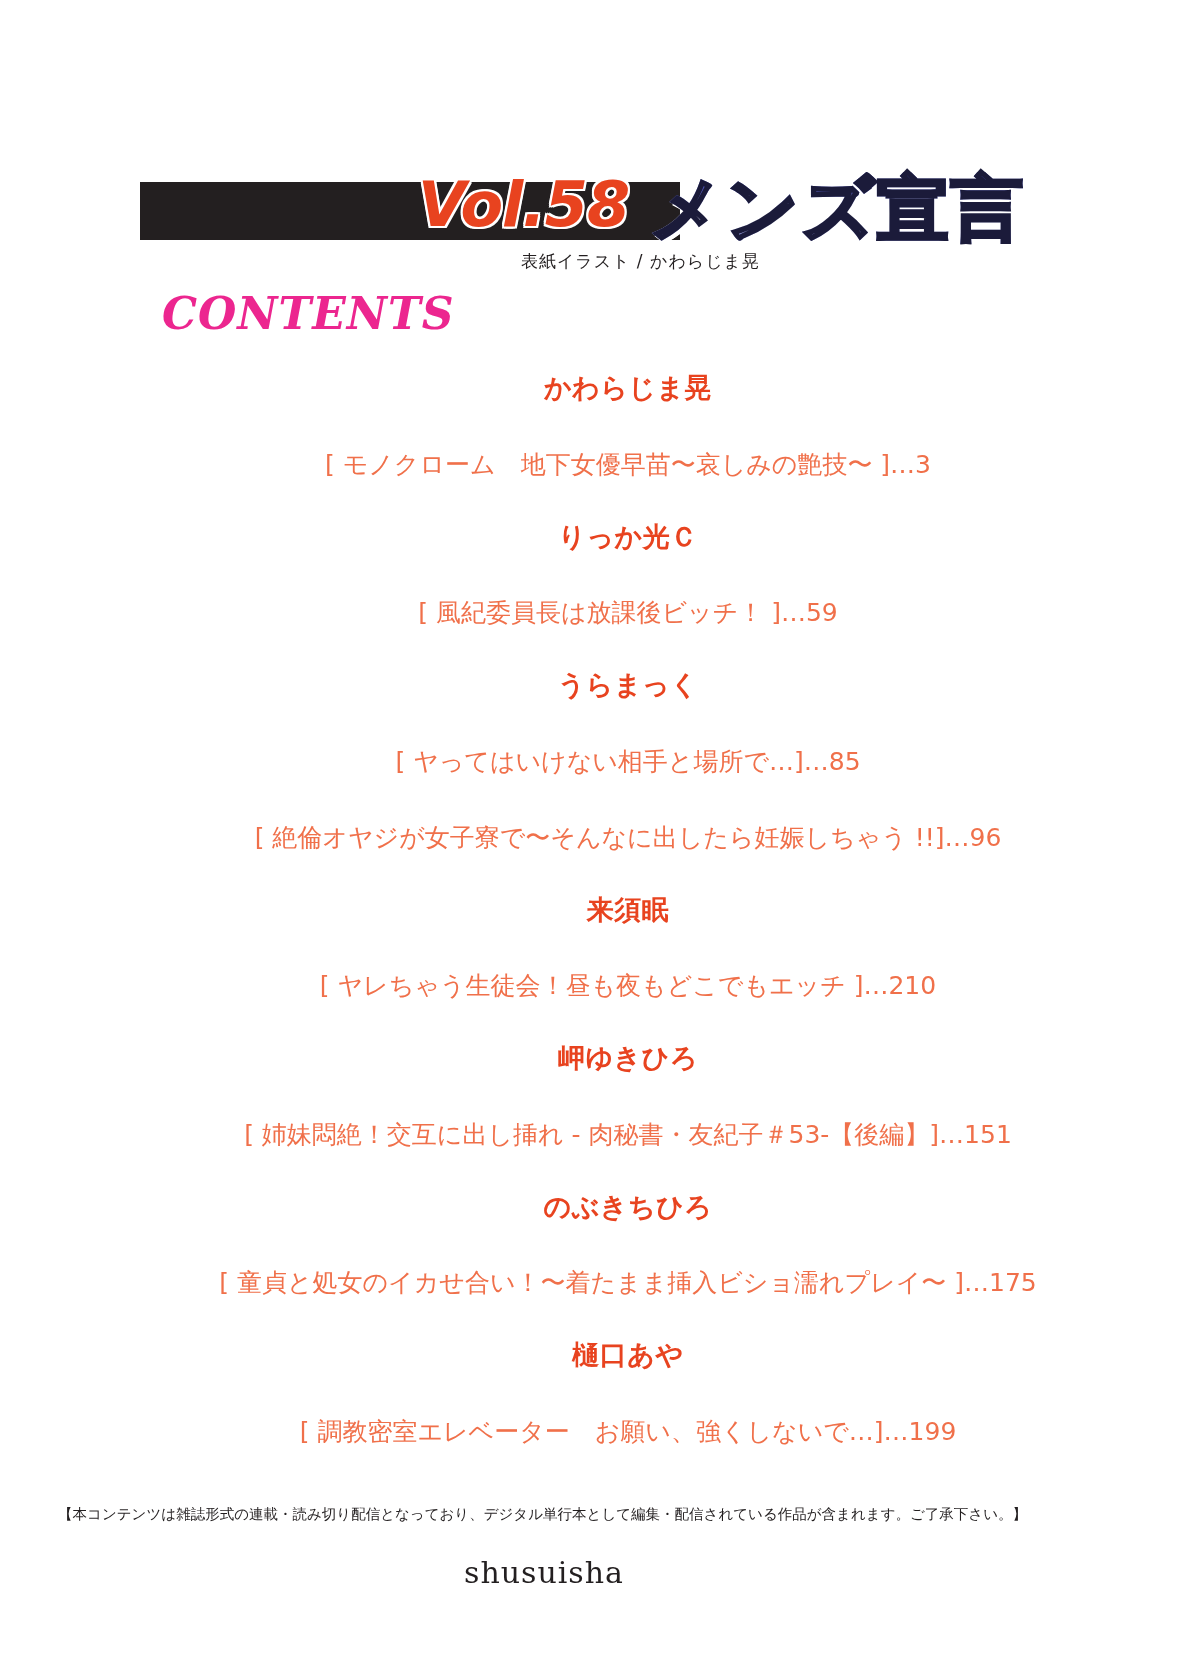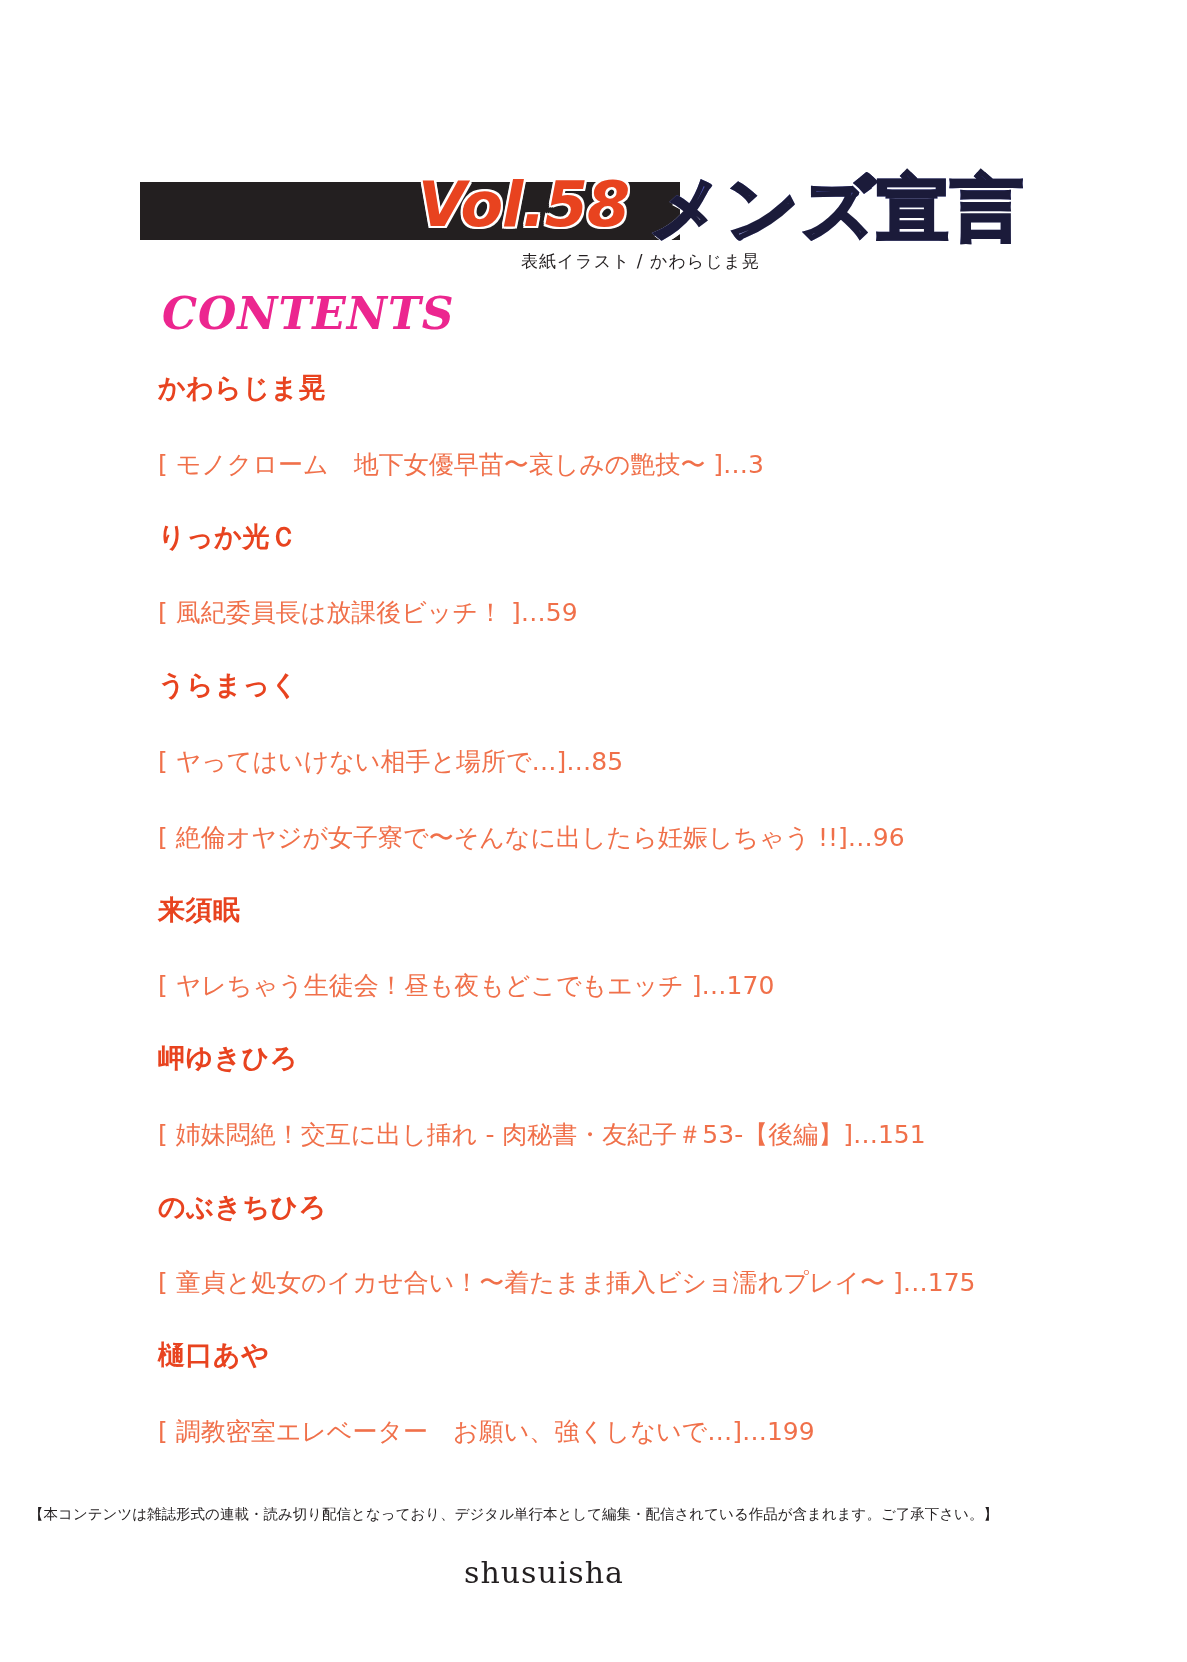--- a/index.html
+++ b/index.html
@@ -89,20 +89,21 @@
     letter-spacing: 1px;
     color: #ec268f;
   }
 
   
   .entries {
     position: absolute;
     left: 158px;
     top: 368px;
     width: 940px;
+    text-align: center;
   }
   .entry {
     margin-bottom: 32px;
   }
   .entry-author {
     font-size: 27px;
     font-weight: bold;
     color: #e8431f;
     letter-spacing: 0.5px;
     line-height: 1.5;
@@ -115,21 +116,21 @@
     white-space: nowrap;
     margin-top: 36px;
   }
 
   
   .footer-note {
     position: absolute;
     left: 0;
     top: 1505px;
     width: 1027px;
-    text-align: center;
+    text-align: right;
     font-size: 14.5px;
     color: #231f20;
     letter-spacing: 0px;
   }
   .publisher {
     position: absolute;
     left: 0;
     top: 1555px;
     width: 1088px;
     text-align: center;
@@ -167,21 +168,21 @@
     <div class="entry-author">うらまっく</div>
     <div class="entry-line">[ ヤってはいけない相手と場所で…]…85</div>
   </div>
 
   <div class="entry">
     <div class="entry-line">[ 絶倫オヤジが女子寮で〜そんなに出したら妊娠しちゃう !!]…96</div>
   </div>
 
   <div class="entry">
     <div class="entry-author">来須眠</div>
-    <div class="entry-line">[ ヤレちゃう生徒会！昼も夜もどこでもエッチ ]…170</div>
+    <div class="entry-line">[ ヤレちゃう生徒会！昼も夜もどこでもエッチ ]…210</div>
   </div>
 
   <div class="entry">
     <div class="entry-author">岬ゆきひろ</div>
     <div class="entry-line">[ 姉妹悶絶！交互に出し挿れ - 肉秘書・友紀子＃53-【後編】]…151</div>
   </div>
 
   <div class="entry">
     <div class="entry-author">のぶきちひろ</div>
     <div class="entry-line">[ 童貞と処女のイカせ合い！〜着たまま挿入ビショ濡れプレイ〜 ]…175</div>

